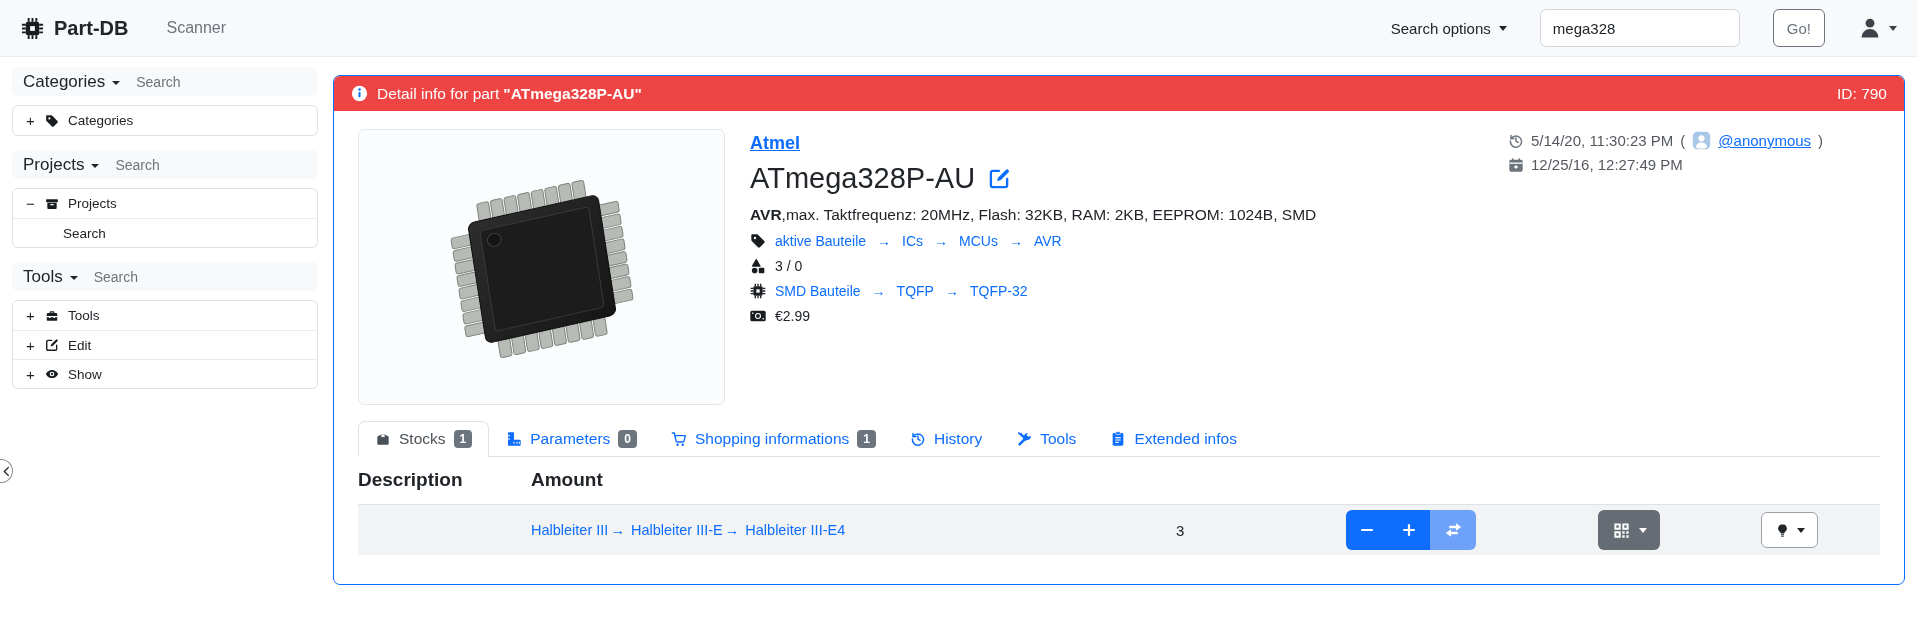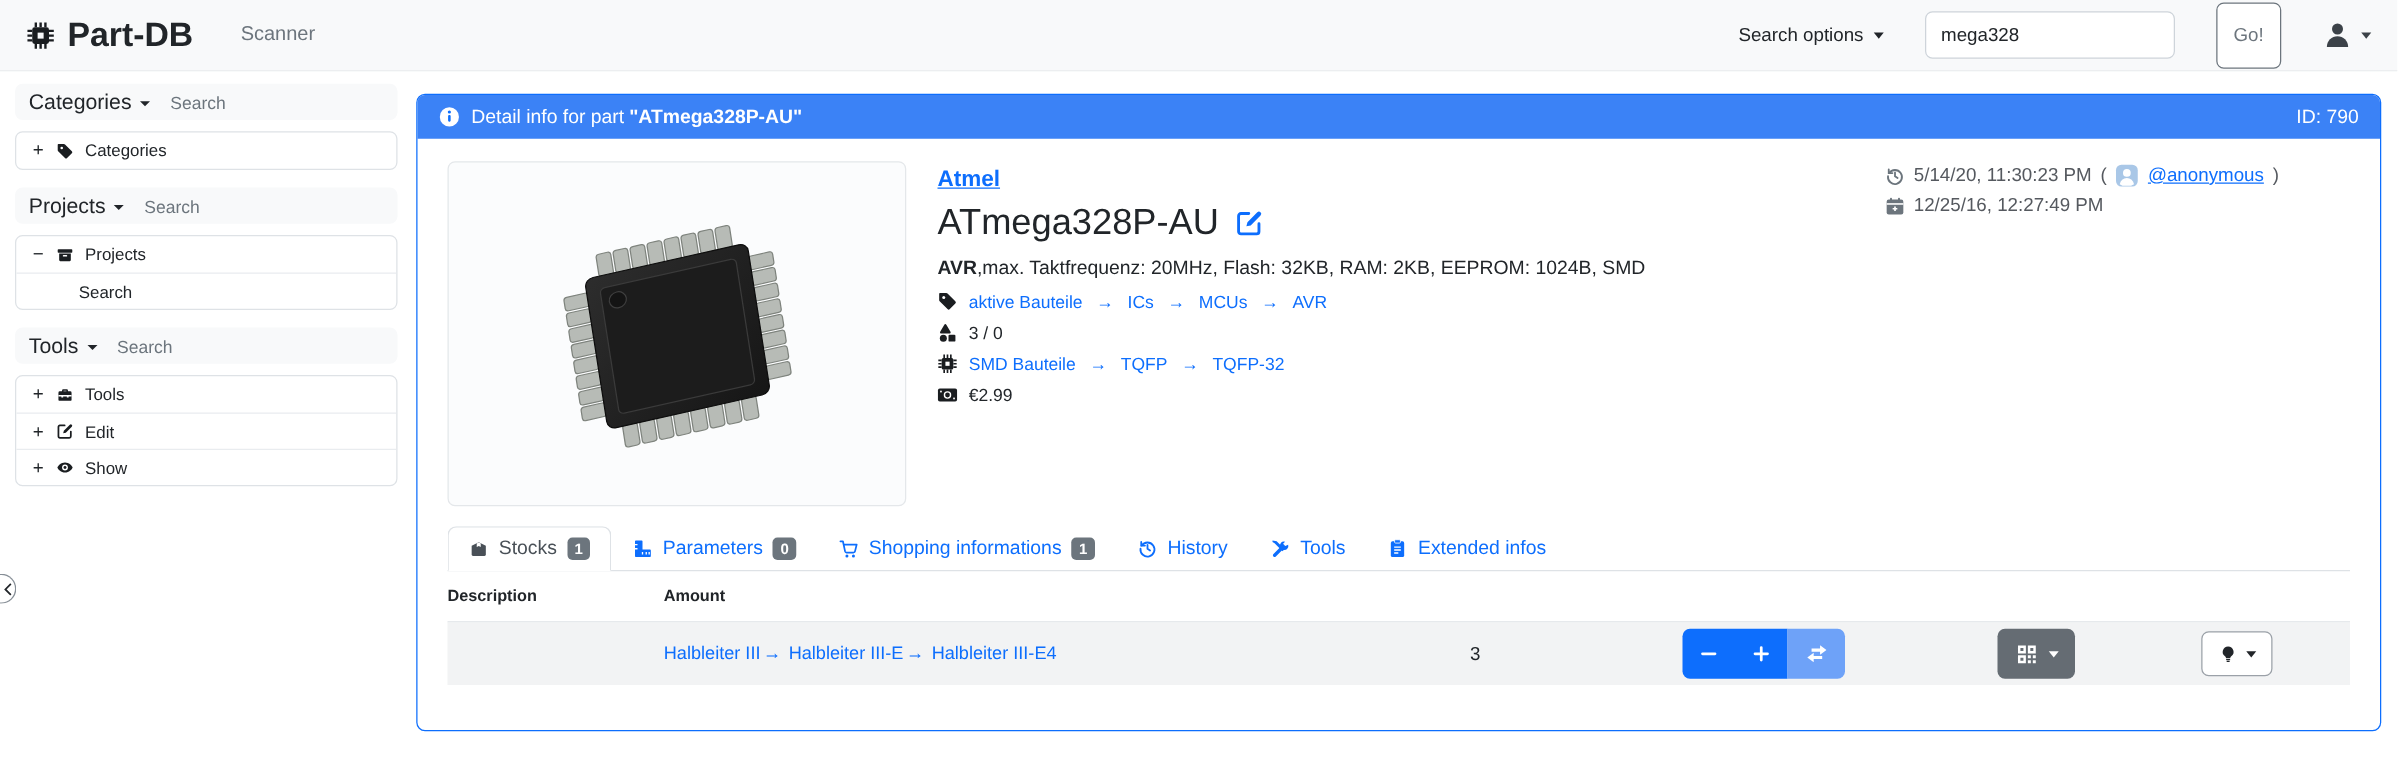--- a/index.html
+++ b/index.html
@@ -4,48 +4,48 @@
 <style>
   * { margin:0; padding:0; box-sizing:border-box; }
   html,body { width:1918px; height:617px; }
   body { position:relative; background:#fff; font-family:"Liberation Sans", sans-serif; color:#212529; overflow:hidden; }
   a { text-decoration:none; }
   svg { display:block; }
   .caret { width:0; height:0; border-left:4.5px solid transparent; border-right:4.5px solid transparent; border-top:5px solid currentColor; display:inline-block; }
 
   
   .navbar { position:absolute; top:0; left:0; right:0; height:57px; background:#f8f9fa; border-bottom:1px solid #eceef0; display:flex; align-items:center; padding:0 21px; }
-  .brand { display:flex; align-items:center; gap:10px; font-size:27px; font-weight:600; color:#212529; }
+  .brand { display:flex; align-items:center; gap:10px; font-size:20px; font-weight:600; color:#212529; }
   .brand svg { width:23px; height:23px; color:#1a1d20; }
   .scanner { margin-left:38px; font-size:16px; color:#6c757d; }
   .nav-right { margin-left:auto; display:flex; align-items:center; gap:33px; }
   .search-options { font-size:15px; color:#212529; display:flex; align-items:center; gap:8px; cursor:pointer; }
   .nav-search { width:200px; height:38px; border:1px solid #ced4da; border-radius:6px; padding:0 12px; font-size:15px; color:#212529; background:#fff; font-family:"Liberation Sans",sans-serif; }
-  .go-btn { height:53px; padding:0 13px; background:#fff; border:1px solid #6c757d; border-radius:6px; color:#6c757d; font-size:15px; cursor:pointer; font-family:"Liberation Sans",sans-serif; }
+  .go-btn { height:38px; padding:0 13px; background:#fff; border:1px solid #6c757d; border-radius:6px; color:#6c757d; font-size:15px; cursor:pointer; font-family:"Liberation Sans",sans-serif; }
   .user-menu { display:flex; align-items:center; gap:7px; color:#3c4248; cursor:pointer; }
   .user-menu svg { width:24px; height:24px; }
 
   
   .sidebar { position:absolute; left:12px; top:67px; width:306px; }
   .side-header { height:29px; background:#f8f9fa; border-radius:6px; display:flex; align-items:center; padding:0 11px; margin-bottom:9px; }
   .side-title { font-size:17px; color:#212529; display:flex; align-items:center; gap:7px; cursor:pointer; }
   .side-title .caret { border-left-width:4px; border-right-width:4px; border-top-width:4.6px; margin-top:2px; }
   .side-search { border:none; background:transparent; outline:none; font-size:14px; margin-left:16px; width:130px; color:#212529; font-family:"Liberation Sans",sans-serif; }
   .side-search::placeholder { color:#6c757d; }
   .tree { border:1px solid #dee2e6; border-radius:6px; background:#fff; margin-bottom:14px; overflow:hidden; }
   .tree-item { height:29px; display:flex; align-items:center; padding:0 12px; gap:9px; font-size:13.5px; color:#212529; border-top:1px solid #e9ecef; cursor:pointer; }
   .tree-item:first-child { border-top:none; }
   .tree-item.child { padding-left:50px; }
   .expander { width:11px; font-size:15px; text-align:center; color:#212529; }
   .tree-item svg { width:14px; height:14px; color:#1a1d20; }
   .collapse-handle { position:absolute; left:0; top:459px; width:13px; height:24px; background:#fff; border:1px solid #868e96; border-left:none; border-radius:0 12px 12px 0; display:flex; align-items:center; justify-content:center; cursor:pointer; color:#212529; }
 
   
   .card { position:absolute; left:333px; top:75px; width:1572px; height:510px; background:#fff; border:1px solid #0d6efd; border-radius:7px; }
-  .card-head { height:35px; background:#3b82f6; color:#fff; display:flex; align-items:center; padding:0 17px; font-size:15.5px; border-radius:6px 6px 0 0; }
+  .card-head { height:35px; background:#ef4444; color:#fff; display:flex; align-items:center; padding:0 17px; font-size:15.5px; border-radius:6px 6px 0 0; }
   .card-head svg { width:17px; height:17px; margin-right:9px; }
   .card-head b { margin-left:4px; }
   .id-badge { margin-left:auto; }
   .card-body { padding:18px 24px 0; }
 
   .top-row { display:flex; }
   .imgbox { width:367px; height:276px; border:1px solid #e4e7ea; border-radius:6px; background:#fbfcfd; display:flex; align-items:center; justify-content:center; flex:none; }
   .info { flex:1; margin-left:25px; padding-top:4px; }
   .mfr a { font-size:18px; font-weight:bold; color:#0d6efd; text-decoration:underline; }
   .pname { font-size:29px; font-weight:500; color:#212529; margin-top:8px; display:flex; align-items:center; gap:13px; }
@@ -64,21 +64,21 @@
   .mline a { color:#0d6efd; text-decoration:underline; }
 
   
   .tabs { display:flex; margin-top:16px; border-bottom:1px solid #dee2e6; }
   .tab { display:flex; align-items:center; gap:8px; padding:8px 16px; font-size:15.5px; color:#0d6efd; border:1px solid transparent; border-radius:7px 7px 0 0; margin-bottom:-1px; cursor:pointer; }
   .tab svg { width:16px; height:16px; }
   .tab.active { color:#495057; background:#fff; border-color:#dee2e6 #dee2e6 #fff; }
   .badge { background:#6c757d; color:#fff; font-size:12px; font-weight:bold; padding:3px 6px; border-radius:4px; line-height:1; }
 
   
-  .thead { display:flex; align-items:flex-start; padding:12px 0 13px; border-bottom:1px solid #dee2e6; font-weight:bold; font-size:13px; color:#212529; }
+  .thead { display:flex; align-items:flex-start; padding:12px 0 13px; border-bottom:1px solid #dee2e6; font-weight:bold; font-size:19px; color:#212529; }
   .c-desc { width:173px; }
   .c-loc  { width:645px; }
   .c-amt  { width:170px; }
   .trow { display:flex; align-items:center; height:50px; background:#f2f3f4; font-size:15px; }
   .loc-path { font-size:14.5px; }
   .loc-path a { color:#0d6efd; }
 
   .btn-group { display:flex; height:40px; }
   .btn-group button { border:none; display:flex; align-items:center; justify-content:center; cursor:pointer; }
   .b-minus { width:42px; background:#0d6efd; border-radius:6px 0 0 6px; }

